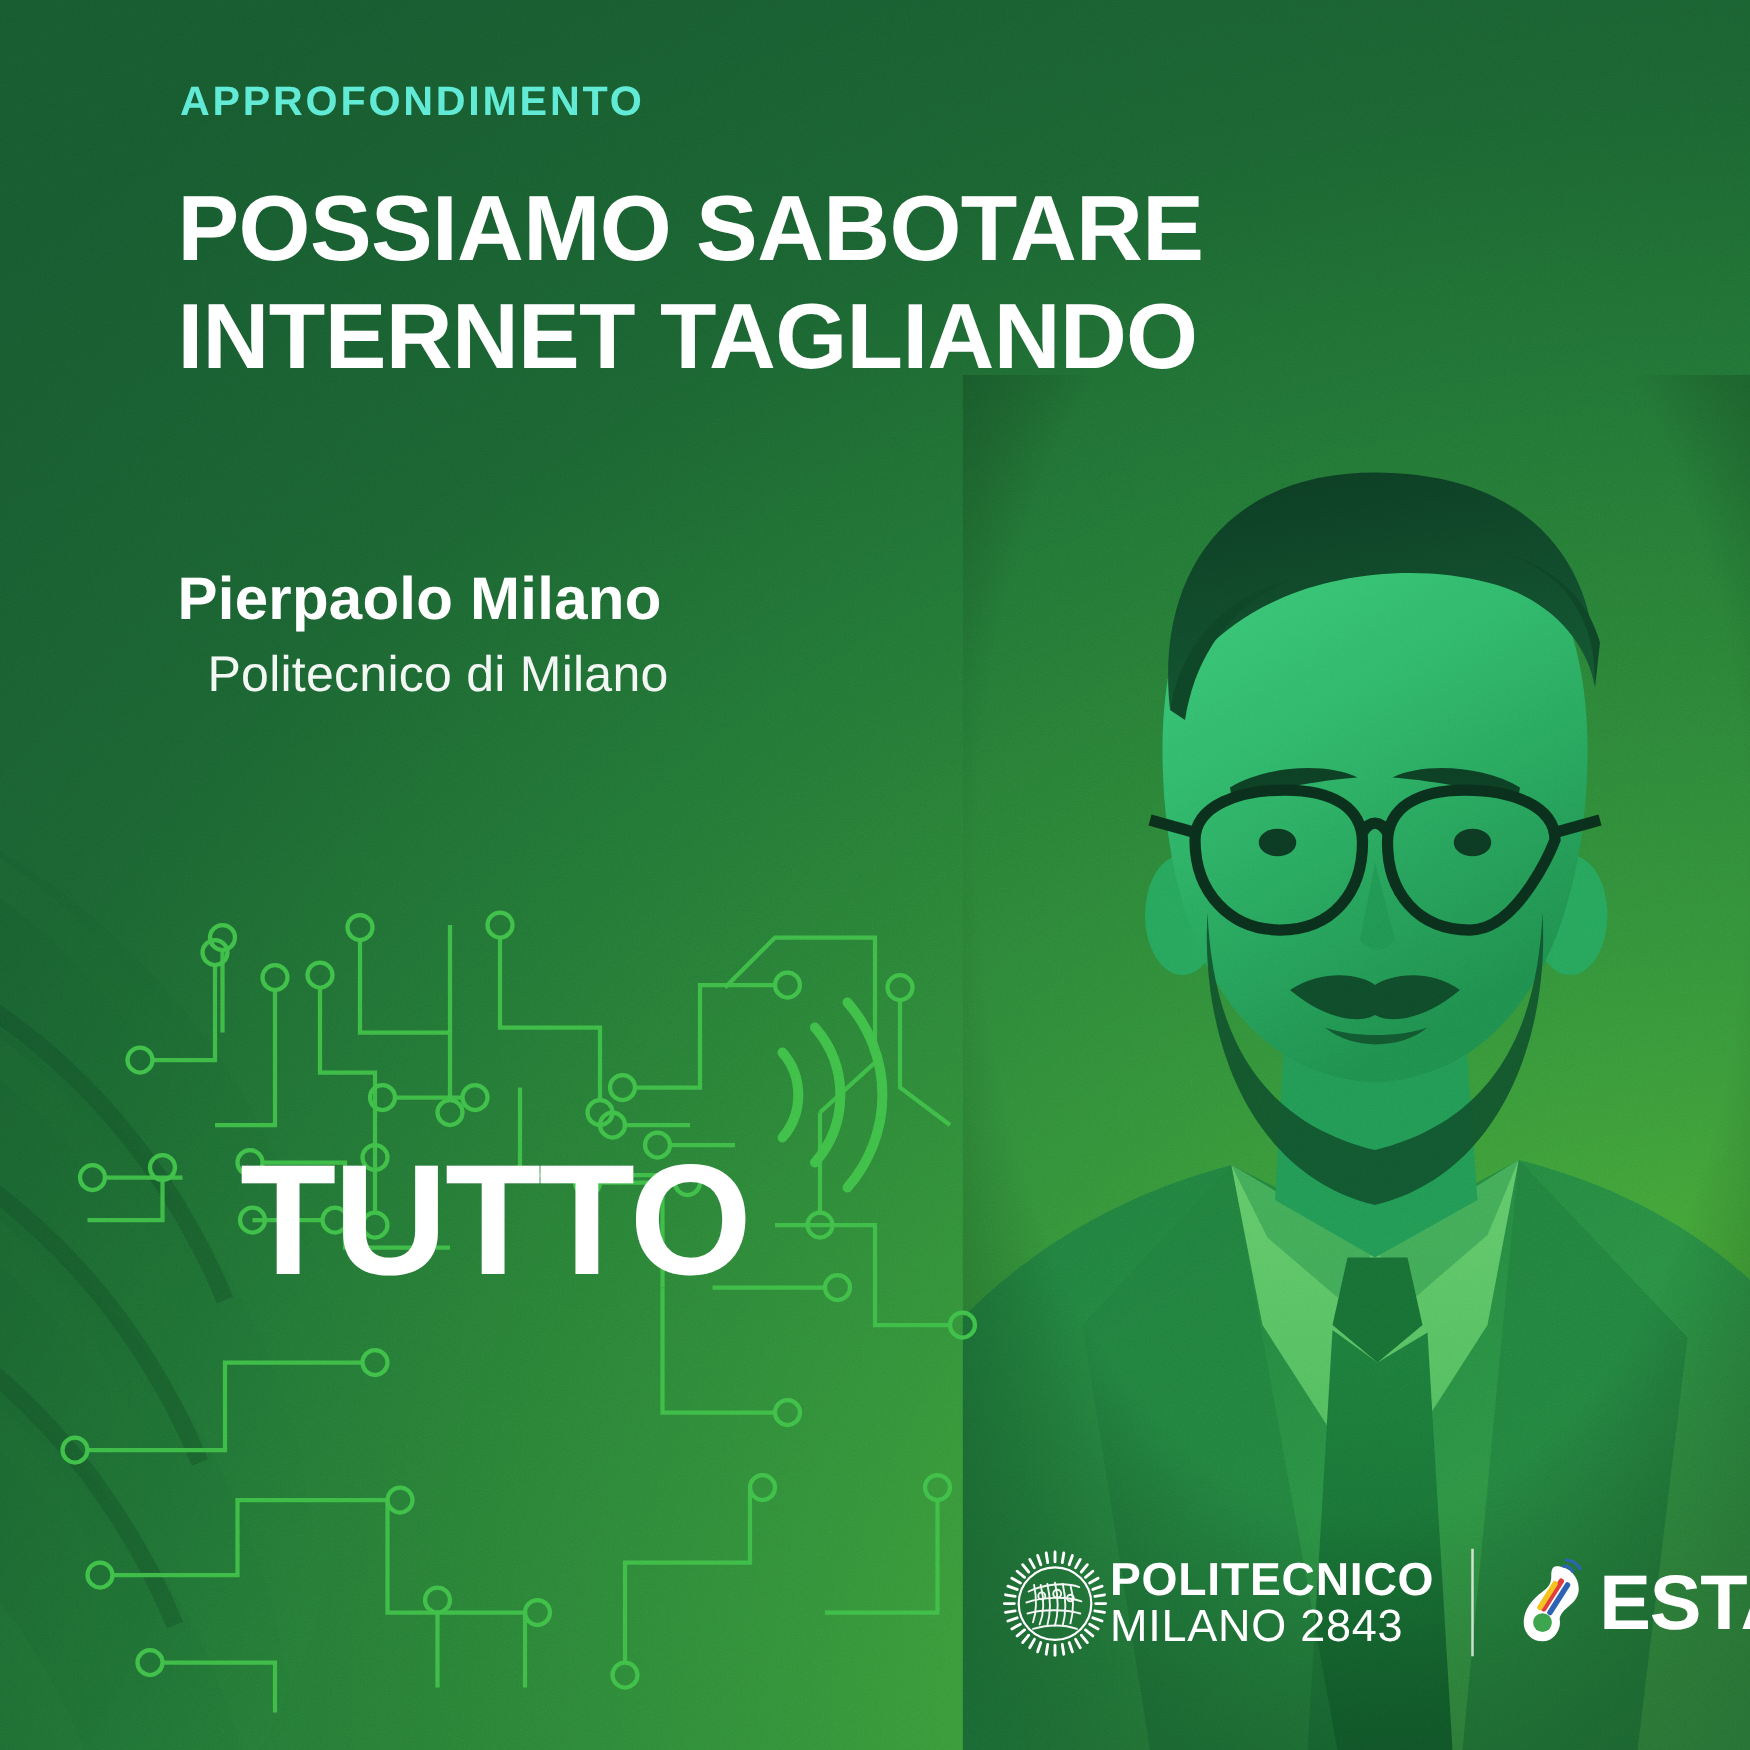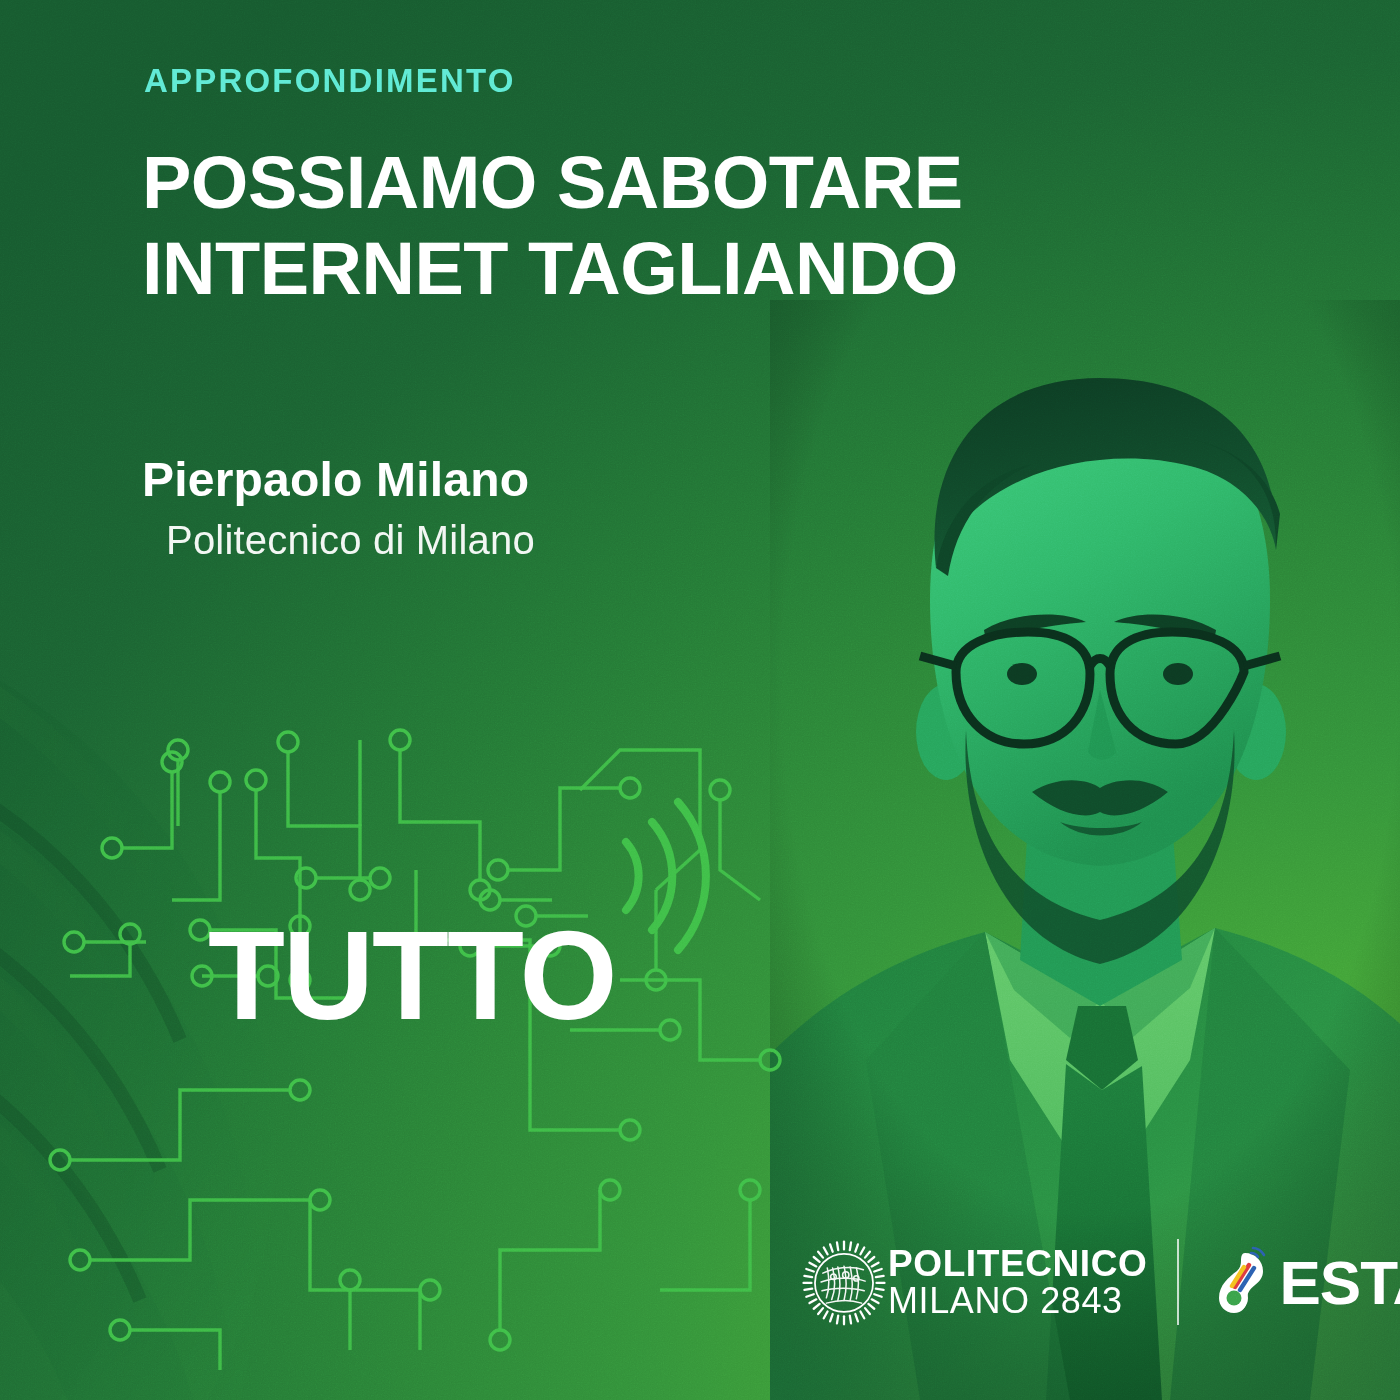--- a/index.html
+++ b/index.html
@@ -58,21 +58,21 @@
     white-space:nowrap;
   }
   .affiliation{
     position:absolute;left:142px;top:518px;
     font-size:40px;font-weight:300;color:#f2f7f3;letter-spacing:.2px;
     white-space:nowrap;
     margin-left:24px;
   }
 
   
-  .showlogo{position:absolute;left:52px;top:918px;width:700px;margin-left:16px;}
+  .showlogo{position:absolute;left:52px;top:918px;width:700px;}
   .showlogo .l1,.showlogo .l2{
     display:block;color:#ffffff;font-weight:700;
     letter-spacing:-2px;line-height:.92;
   }
   .showlogo .l1{font-size:126px;margin-left:140px;}
   .showlogo .l2{font-size:126px;margin-top:6px;margin-left:0;}
 
   
   .footer{
     position:absolute;left:800px;top:1238px;

